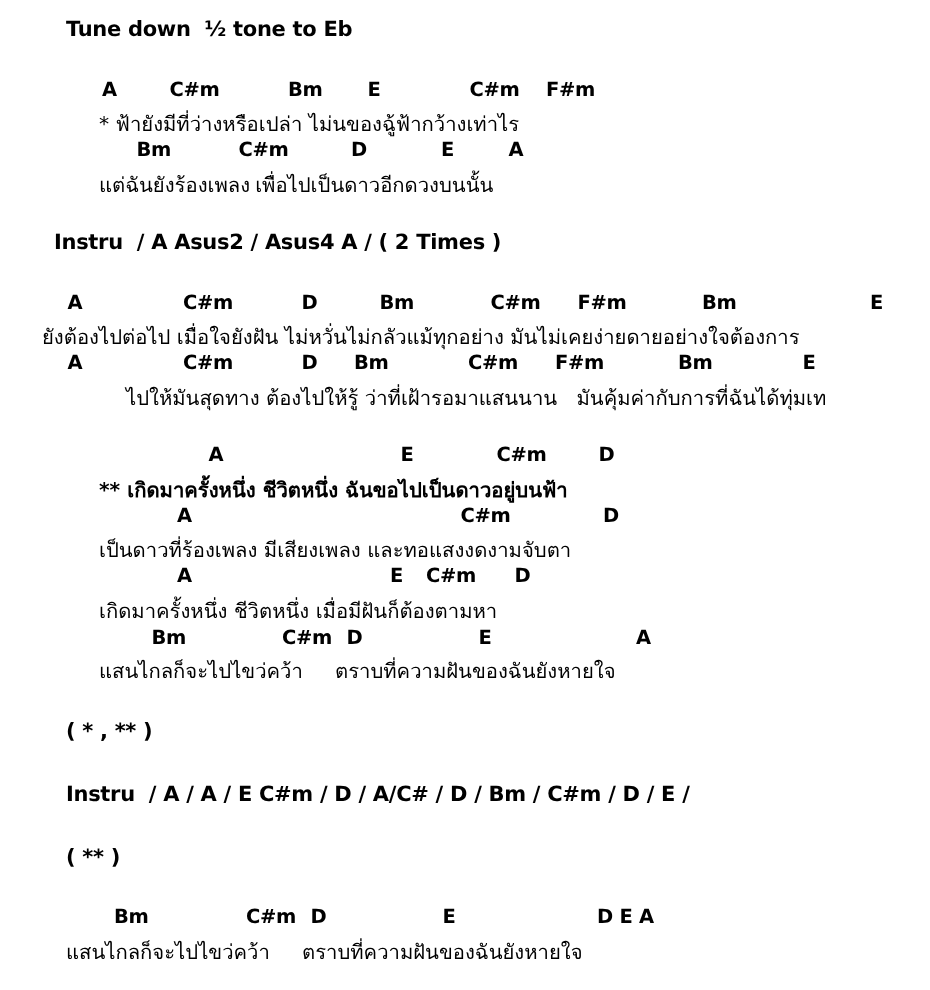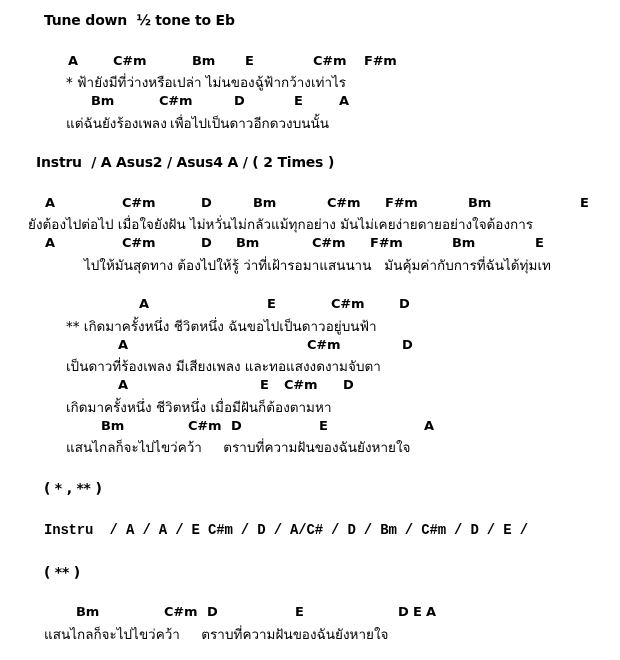--- a/index.html
+++ b/index.html
@@ -94,21 +94,21 @@
   <div class="lyric" style="left:44px; top:254px;margin-left:40px;">ไปให้มันสุดทาง ต้องไปให้รู้ ว่าที่เฝ้ารอมาแสนนาน   มันคุ้มค่ากับการที่ฉันได้ทุ่มเท</div>
 </div>
 
 <div>
   <div class="chord-line" style="top:296px;">
       <span class="chord" style="left: 139px;">A</span>
       <span class="chord" style="left: 267px;">E</span>
       <span class="chord" style="left: 331px;">C#m</span>
       <span class="chord" style="left: 399px;">D</span>
     </div>
-  <div class="lyric" style="left:66px; top:315px;">** เกิดมาครั้งหนึ่ง ชีวิตหนึ่ง ฉันขอไปเป็นดาวอยู่บนฟ้า</div>
+  <div class="lyric" style="left:66px; top:315px;font-weight:bold;">** เกิดมาครั้งหนึ่ง ชีวิตหนึ่ง ฉันขอไปเป็นดาวอยู่บนฟ้า</div>
   <div class="chord-line" style="top:337px;">
       <span class="chord" style="left: 118px;">A</span>
       <span class="chord" style="left: 307px;">C#m</span>
       <span class="chord" style="left: 402px;">D</span>
     </div>
   <div class="lyric" style="left:66px; top:355px;text-align:center;">เป็นดาวที่ร้องเพลง มีเสียงเพลง และทอแสงงดงามจับตา</div>
   <div class="chord-line" style="top:377px;">
       <span class="chord" style="left: 118px;">A</span>
       <span class="chord" style="left: 260px;">E</span>
       <span class="chord" style="left: 284px;">C#m</span>
@@ -120,21 +120,21 @@
       <span class="chord" style="left: 188px;">C#m</span>
       <span class="chord" style="left: 231px;">D</span>
       <span class="chord" style="left: 319px;">E</span>
       <span class="chord" style="left: 424px;">A</span>
     </div>
   <div class="lyric" style="left:66px; top:436px;">แสนไกลก็จะไปไขว่คว้า     ตราบที่ความฝันของฉันยังหายใจ</div>
 </div>
 
 <div class="heading" style="left:44px; top:480px;">( * , ** )</div>
 
-<div class="heading" style="left:44px; top:522px;font-family:Liberation Mono, monospace;">Instru  / A / A / E C#m / D / A/C# / D / Bm / C#m / D / E /</div>
+<div class="heading" style="left:44px; top:522px;">Instru  / A / A / E C#m / D / A/C# / D / Bm / C#m / D / E /</div>
 
 <div class="heading" style="left:44px; top:564px;">( ** )</div>
 
 <div>
   <div class="chord-line" style="top:604px;">
       <span class="chord" style="left: 76px;">Bm</span>
       <span class="chord" style="left: 164px;">C#m</span>
       <span class="chord" style="left: 207px;">D</span>
       <span class="chord" style="left: 295px;">E</span>
       <span class="chord" style="left: 398px;">D E A</span>

